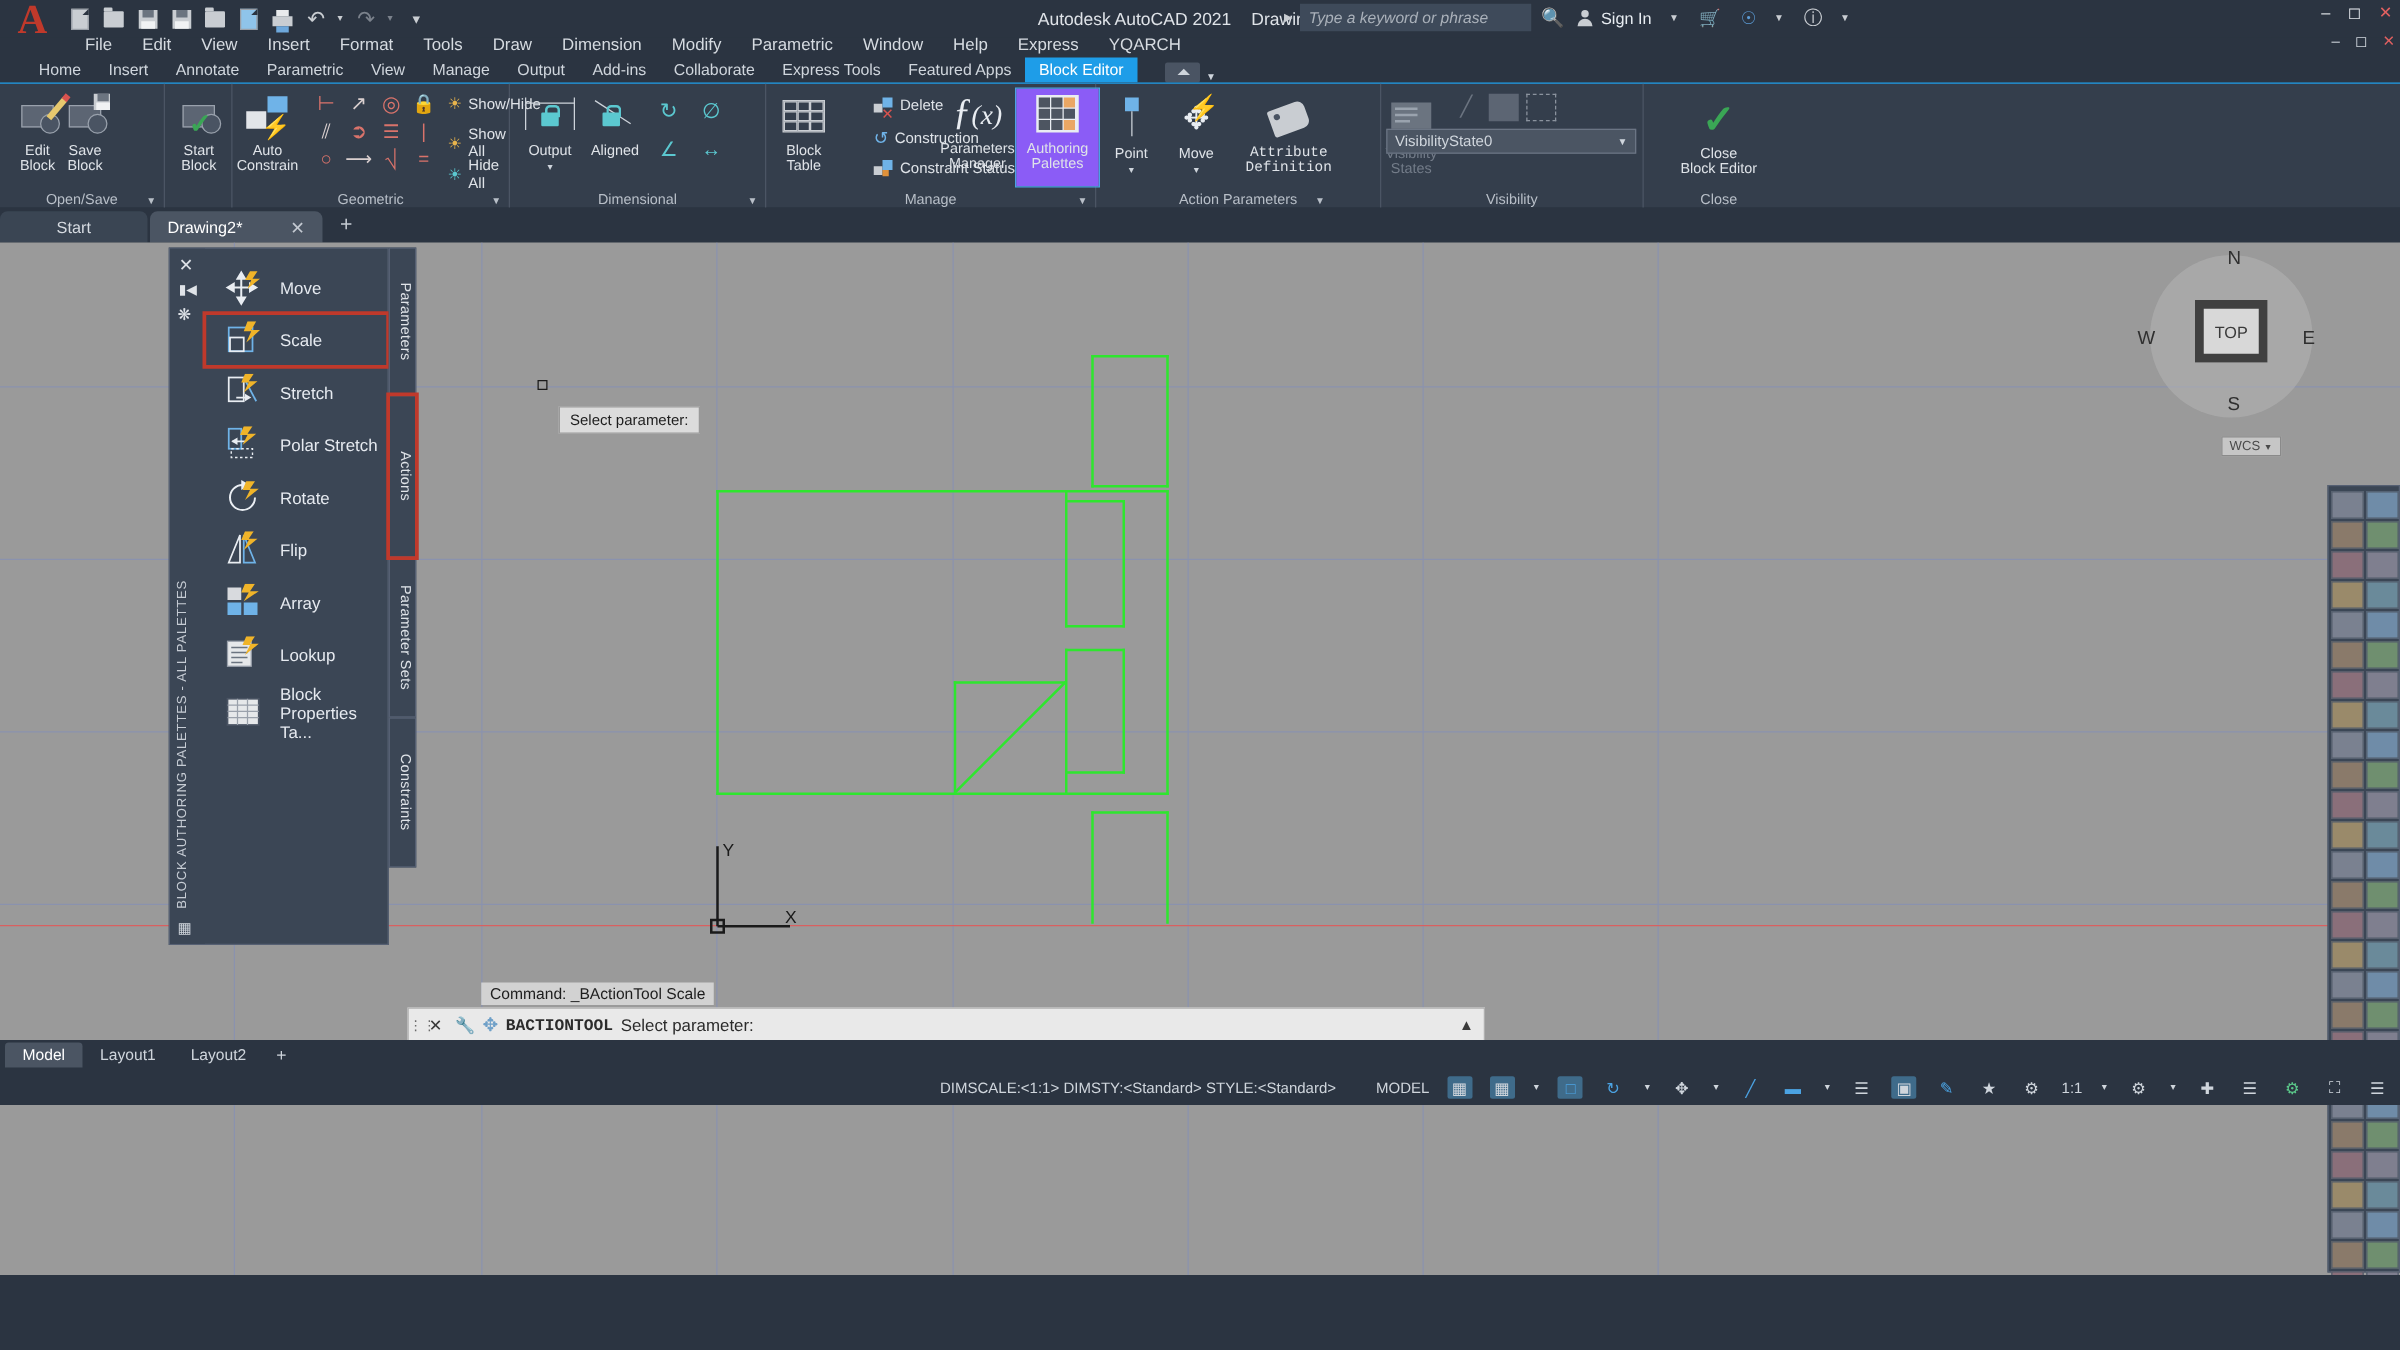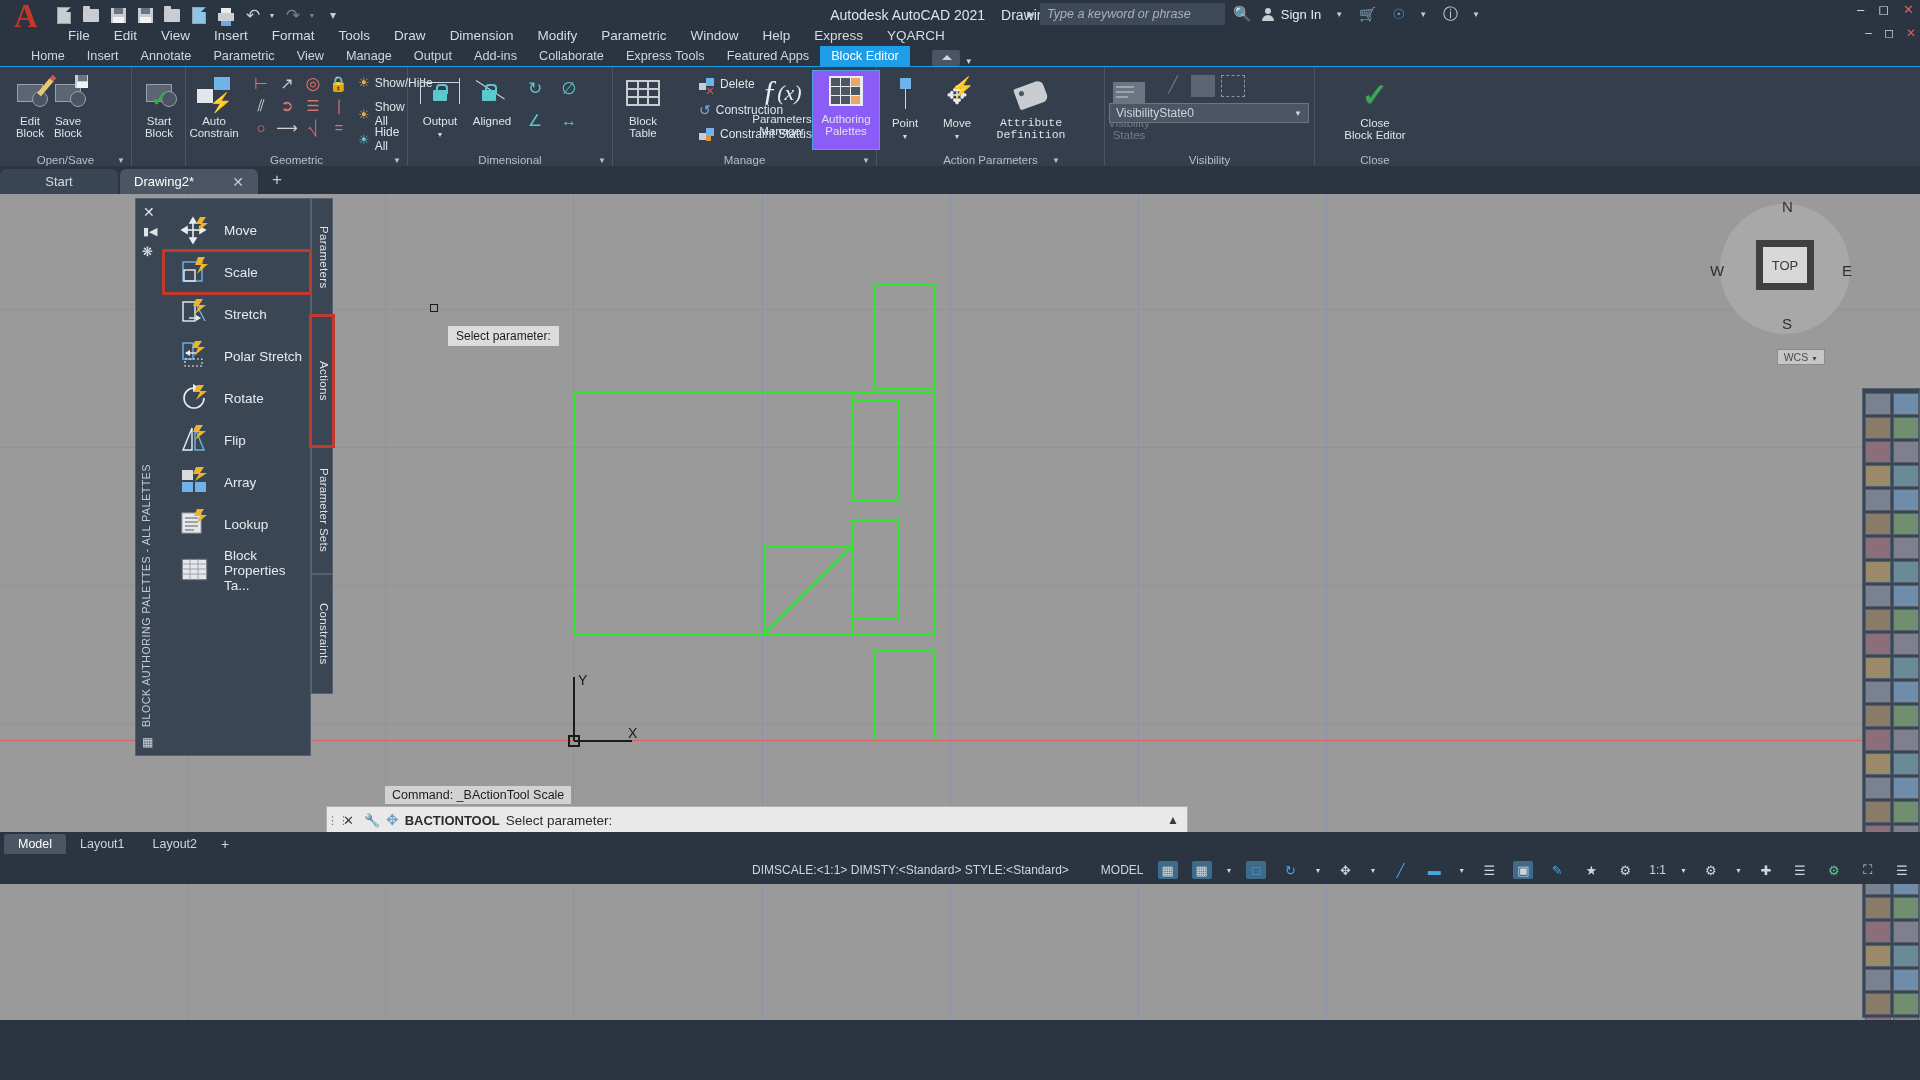--- a/index.html
+++ b/index.html
@@ -211,21 +211,21 @@
 
   
   .cmdline {
     position:absolute; left:326px; top:806px; width:862px; height:28px;
     background:#e9e9e9; border:1px solid #b0b0b0; display:flex; align-items:center;
   }
   .cmd-grip { width:12px; color:#6b6b6b; font-size:11px; text-align:center; }
   .cmd-x { color:#3a3a3a; font-size:13px; padding:0 4px; }
   .cmd-wr { color:#3a3a3a; font-size:13px; padding:0 6px; }
   .cmd-prompt { color:#2b2b2b; font-size:13.5px; font-family:"Liberation Sans",sans-serif; display:flex; align-items:center; gap:6px;}
-  .cmd-prompt b { font-family:Liberation Sans, sans-serif; font-weight:bold; font-size:13px;}
+  .cmd-prompt b { font-family:Liberation Mono, monospace; font-weight:bold; font-size:13px;}
   .cmd-caret { margin-left:auto; color:#3a3a3a; font-size:12px; padding-right:8px;}
 
   
   .layouttabs {
     position:absolute; left:0; top:832px; width:1920px; height:24px;
     background:#2b3441; display:flex; align-items:center; padding-left:4px;
   }
   .ltab { color:#cfd5dc; font-size:12.5px; padding:3px 14px; }
   .ltab.active { background:#4b5563; color:#fff; border-radius:3px 3px 0 0;}
   .ltab-add { color:#cfd5dc; font-size:14px; padding:0 10px; }

